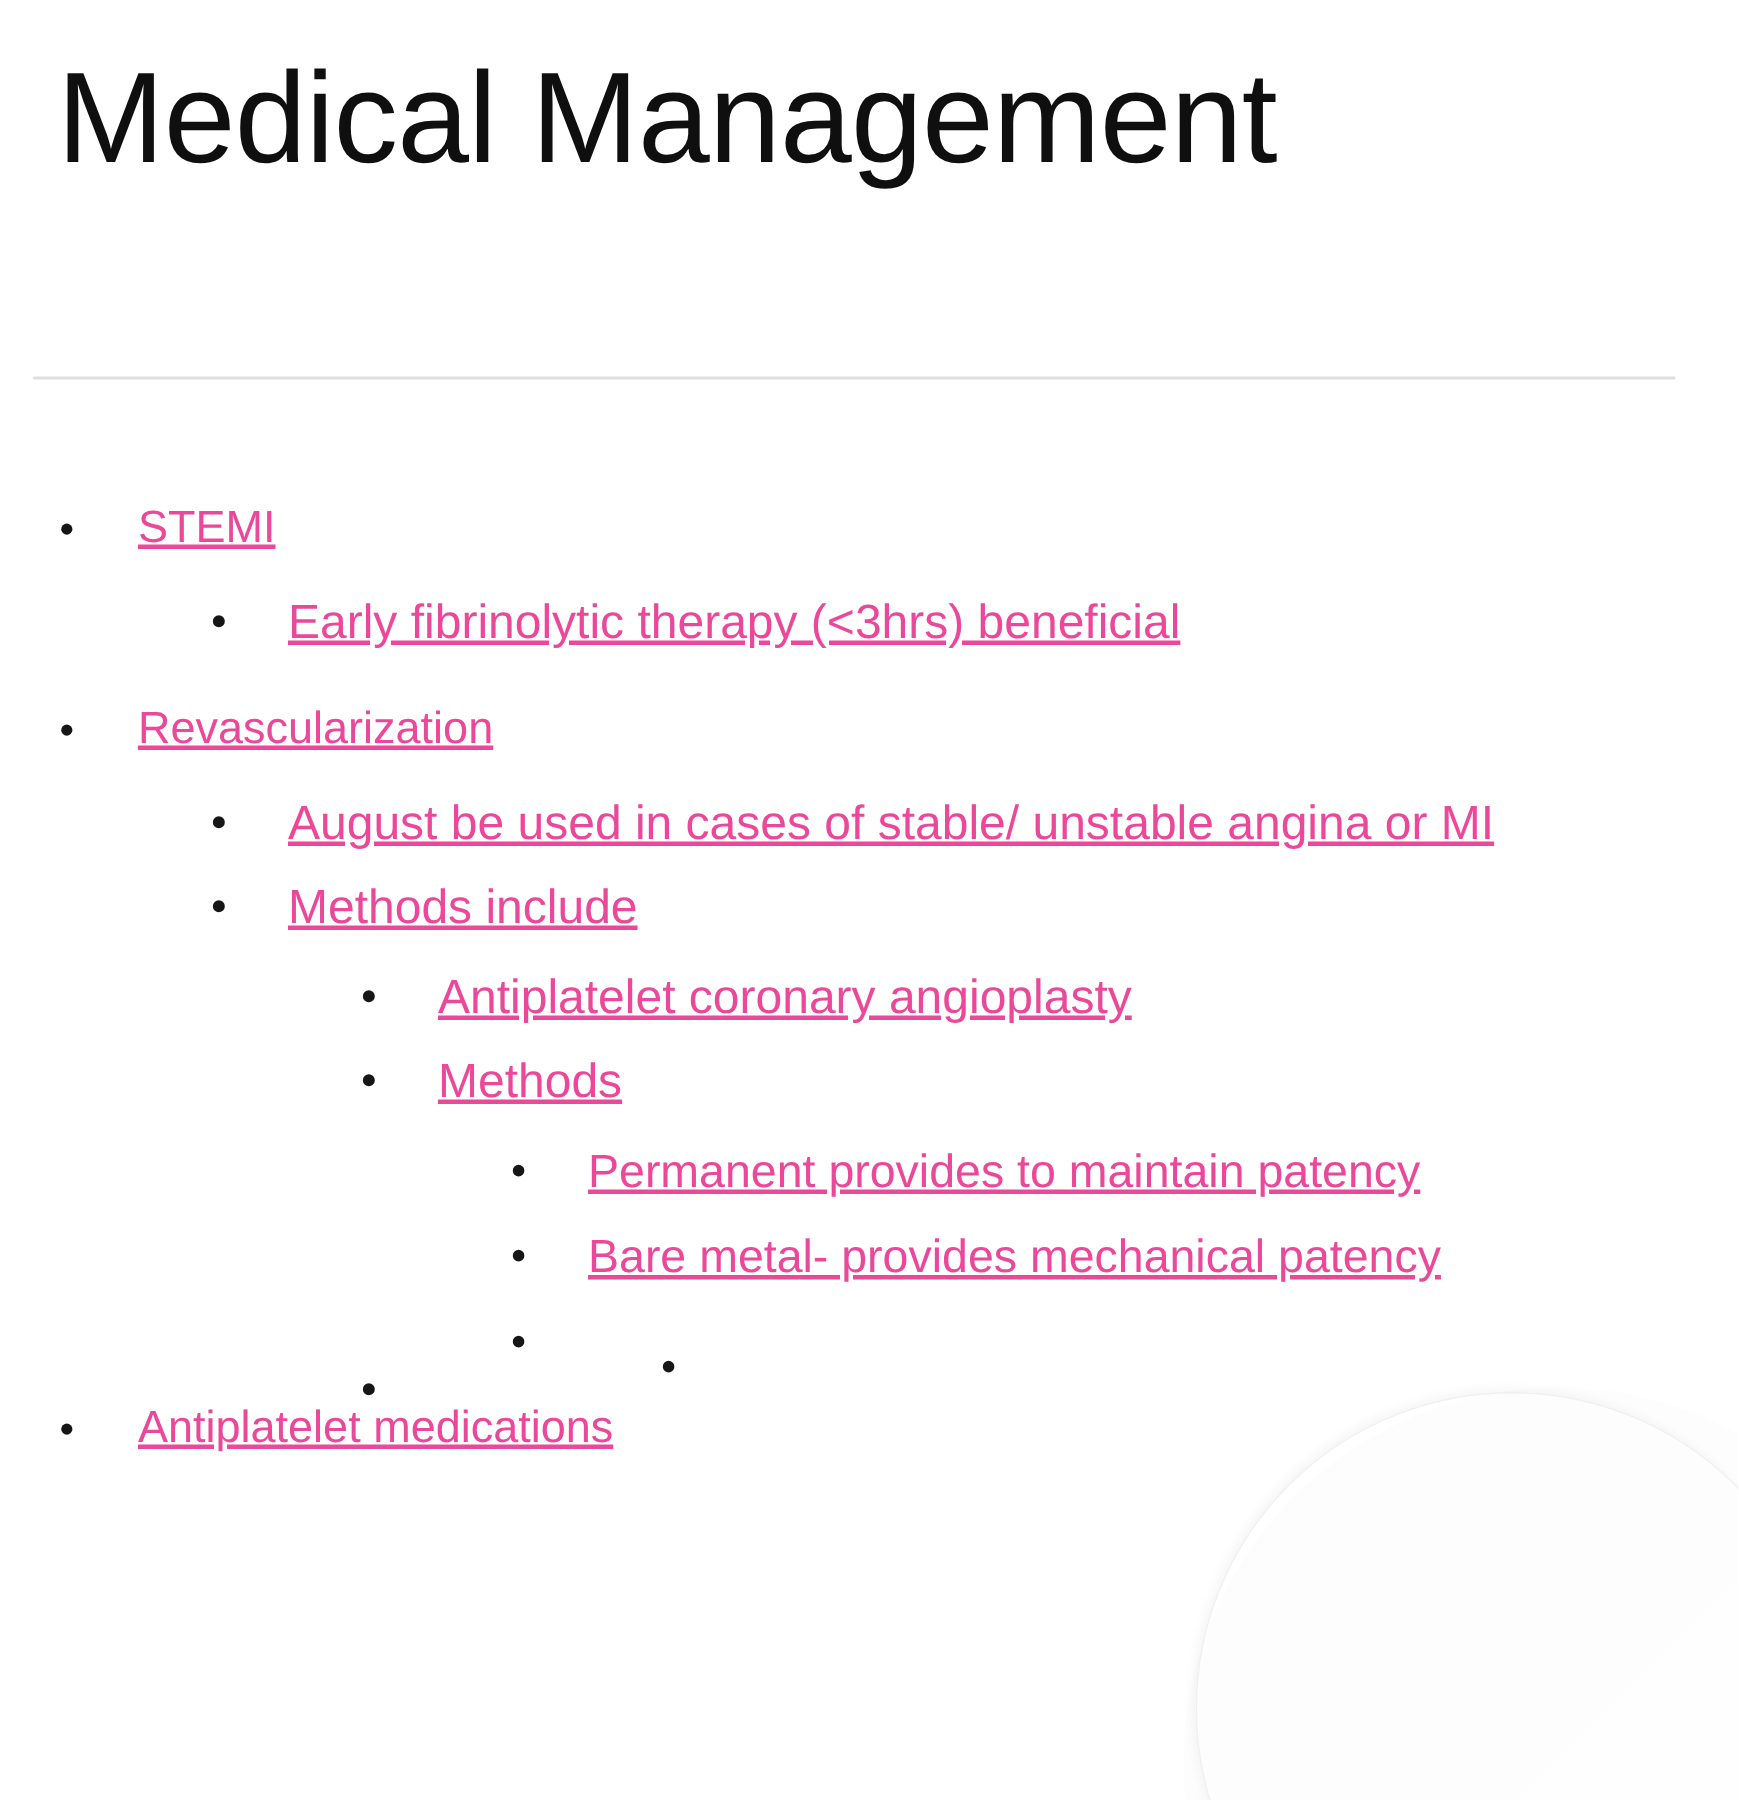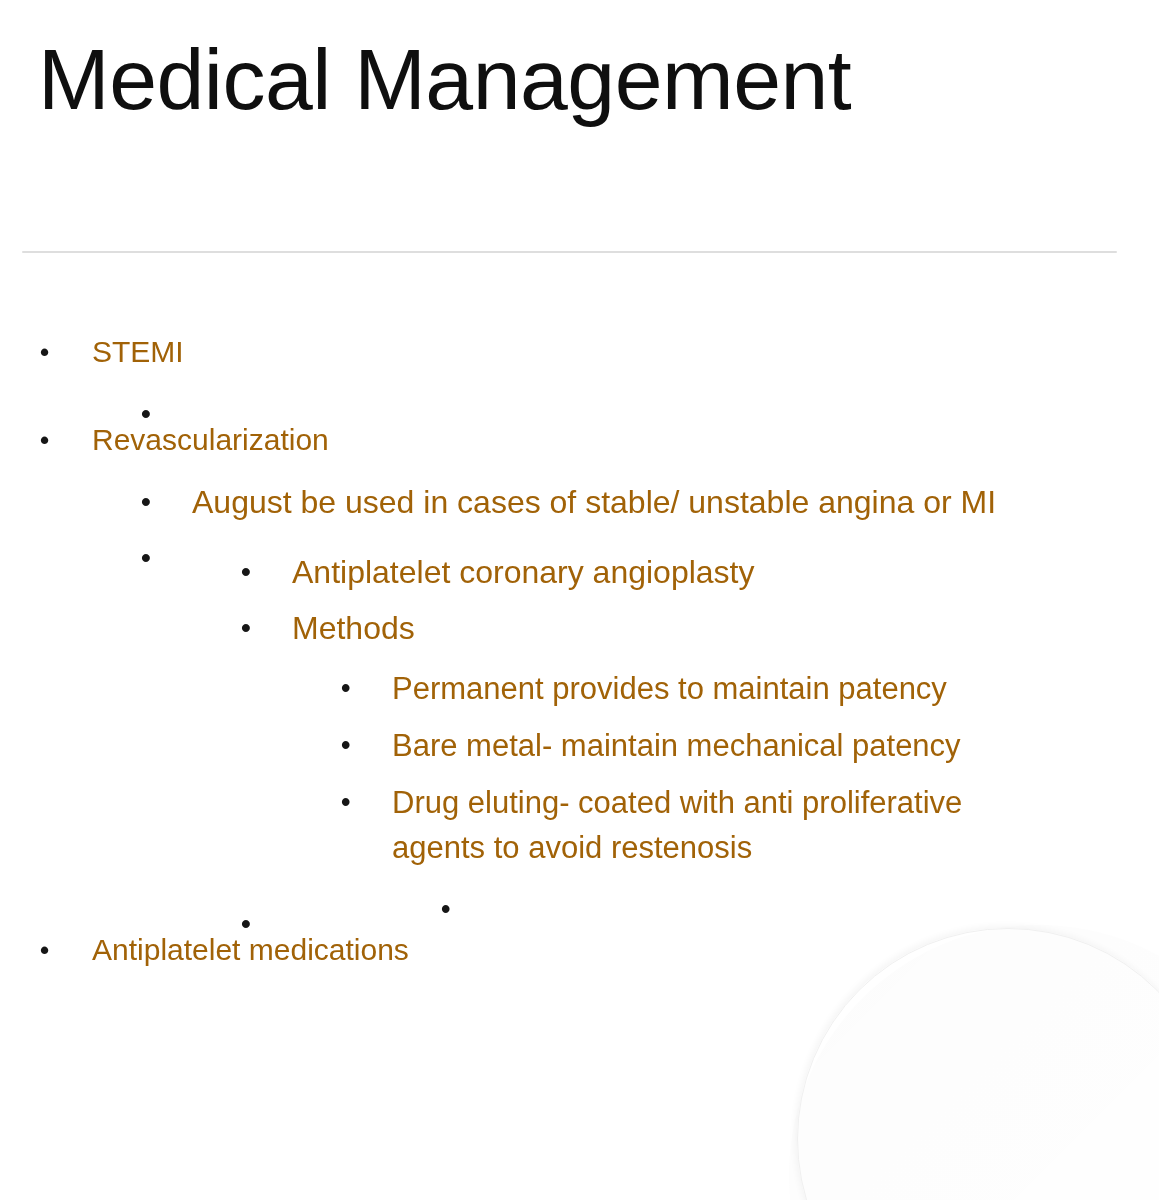--- a/index.html
+++ b/index.html
@@ -84,21 +84,22 @@
   }
   .bullet-dot {
     position: absolute;
     top: 0;
     font-weight: 700;
     color: #161616;
     line-height: inherit;
   }
   .bullet-text {
     display: block;
-    color: #a16207;
+    color: #ec4899;
+    text-decoration: underline;
   }
 
   
   .lvl1 { font-size: 30px; line-height: 44px; padding: 8px 0 8px 92px; }
   .lvl1 .bullet-dot { left: 40px; top: 8px; font-size: 26px; }
   .lvl1 .bullet-text { max-width: 1000px; }
 
   .lvl2 { font-size: 32px; line-height: 46px; padding: 5px 0 5px 192px; }
   .lvl2 .bullet-dot { left: 141px; top: 5px; font-size: 28px; }
   .lvl2 .bullet-text { max-width: 880px; }
@@ -131,59 +132,60 @@
 
   <div class="body-area">
 
     <div class="bullet-row lvl1">
       <span class="bullet-dot">•</span>
       <span class="bullet-text">STEMI</span>
     </div>
 
     <div class="bullet-row lvl2 gap-top-sm">
       <span class="bullet-dot">•</span>
+      <span class="bullet-text">Early fibrinolytic therapy (&lt;3hrs) beneficial</span>
     </div>
 
     <div class="bullet-row lvl1 gap-top-md">
       <span class="bullet-dot">•</span>
       <span class="bullet-text">Revascularization</span>
     </div>
 
     <div class="bullet-row lvl2 gap-top-sm">
       <span class="bullet-dot">•</span>
       <span class="bullet-text">August be used in cases of stable/ unstable angina or MI</span>
     </div>
 
     <div class="bullet-row lvl2">
       <span class="bullet-dot">•</span>
+      <span class="bullet-text">Methods include</span>
     </div>
 
     <div class="bullet-row lvl3 gap-top-sm">
       <span class="bullet-dot">•</span>
       <span class="bullet-text">Antiplatelet coronary angioplasty</span>
     </div>
 
     <div class="bullet-row lvl3">
       <span class="bullet-dot">•</span>
       <span class="bullet-text">Methods</span>
     </div>
 
     <div class="bullet-row lvl4 gap-top-sm">
       <span class="bullet-dot">•</span>
       <span class="bullet-text">Permanent provides to maintain patency</span>
     </div>
 
     <div class="bullet-row lvl4">
       <span class="bullet-dot">•</span>
-      <span class="bullet-text">Bare metal- maintain mechanical patency</span>
+      <span class="bullet-text">Bare metal- provides mechanical patency</span>
     </div>
 
     <div class="bullet-row lvl4">
       <span class="bullet-dot">•</span>
-      <span class="bullet-text">Drug eluting- coated with anti proliferative agents to avoid restenosis</span>
     </div>
 
     <div class="bullet-row lvl5 gap-top-sm">
       <span class="bullet-dot">•</span>
     </div>
 
     <div class="bullet-row lvl3 gap-top-sm">
       <span class="bullet-dot">•</span>
     </div>
 

